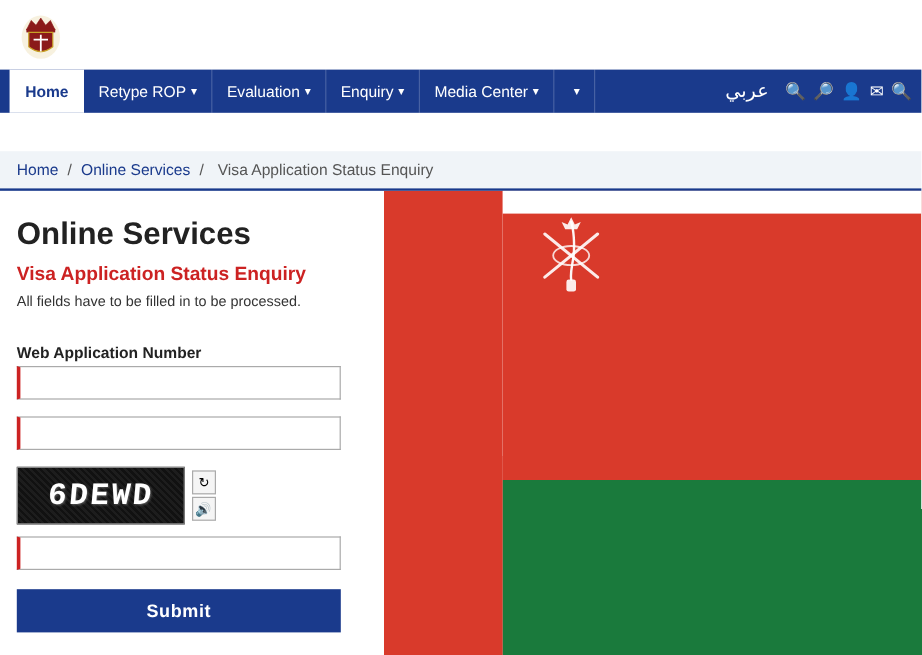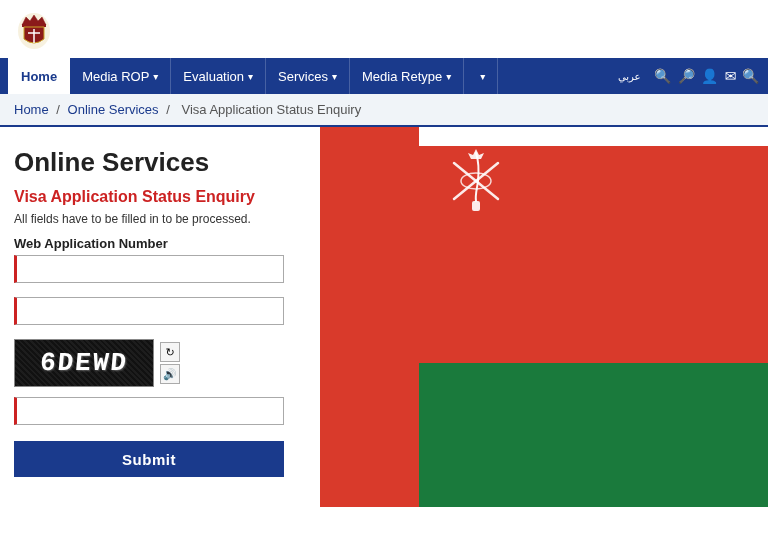--- a/index.html
+++ b/index.html
@@ -68,34 +68,35 @@
       gap: 6px;
       color: #fff;
       font-size: 13px;
     }
     .nav-icon {
       color: #fff;
       font-size: 14px;
       cursor: pointer;
     }
     .arabic-text {
-      font-size: 10px;
+      font-size: 16px;
       color: #fff;
       margin-right: 8px;
       cursor: pointer;
       text-align: center;
     }
 
     
     .breadcrumb {
       background: #f0f4f8;
       padding: 8px 14px;
       font-size: 13px;
       color: #1a3a8c;
       border-bottom: 2px solid #1a3a8c;
+      margin-top: 32px;
     }
     .breadcrumb a {
       color: #1a3a8c;
       text-decoration: none;
     }
     .breadcrumb span {
       color: #555;
       margin: 0 4px;
     }
     .breadcrumb .current {
@@ -121,21 +122,21 @@
     }
     .form-subtitle {
       color: #cc2222;
       font-size: 16px;
       font-weight: bold;
       margin-bottom: 6px;
     }
     .form-note {
       font-size: 12px;
       color: #333;
-      margin-bottom: 10px;
+      margin-bottom: 28px;
     }
     .form-group {
       margin-bottom: 14px;
     }
     .form-label {
       font-size: 13px;
       font-weight: bold;
       color: #222;
       margin-bottom: 4px;
       display: block;
@@ -268,33 +269,33 @@
       <line x1="22" y1="22" x2="22" y2="36" stroke="#fff" stroke-width="1.5"></line>
       <line x1="16" y1="26" x2="28" y2="26" stroke="#fff" stroke-width="1.5"></line>
     </svg>
   </div>
 </div>
 
 <nav class="navbar">
   <div class="nav-items">
     <a class="nav-item active">Home</a>
     <a class="nav-item">
-      <span>Media ROP</span>
+      <span>Retype ROP</span>
       <span class="arrow">▾</span>
     </a>
     <a class="nav-item">
       <span>Evaluation</span>
       <span class="arrow">▾</span>
     </a>
     <a class="nav-item">
-      <span>Services</span>
-      <span class="arrow">▾</span>
-    </a>
-    <a class="nav-item">
-      <span>Media Retype</span>
+      <span>Enquiry</span>
+      <span class="arrow">▾</span>
+    </a>
+    <a class="nav-item">
+      <span>Media Center</span>
       <span class="arrow">▾</span>
     </a>
     <a class="nav-item">
       <span class="arrow">▾</span>
     </a>
   </div>
   <div class="nav-right">
     <span class="arabic-text">عربي</span>
     <span class="nav-icon">🔍</span>
     <span class="nav-icon">🔎</span>

